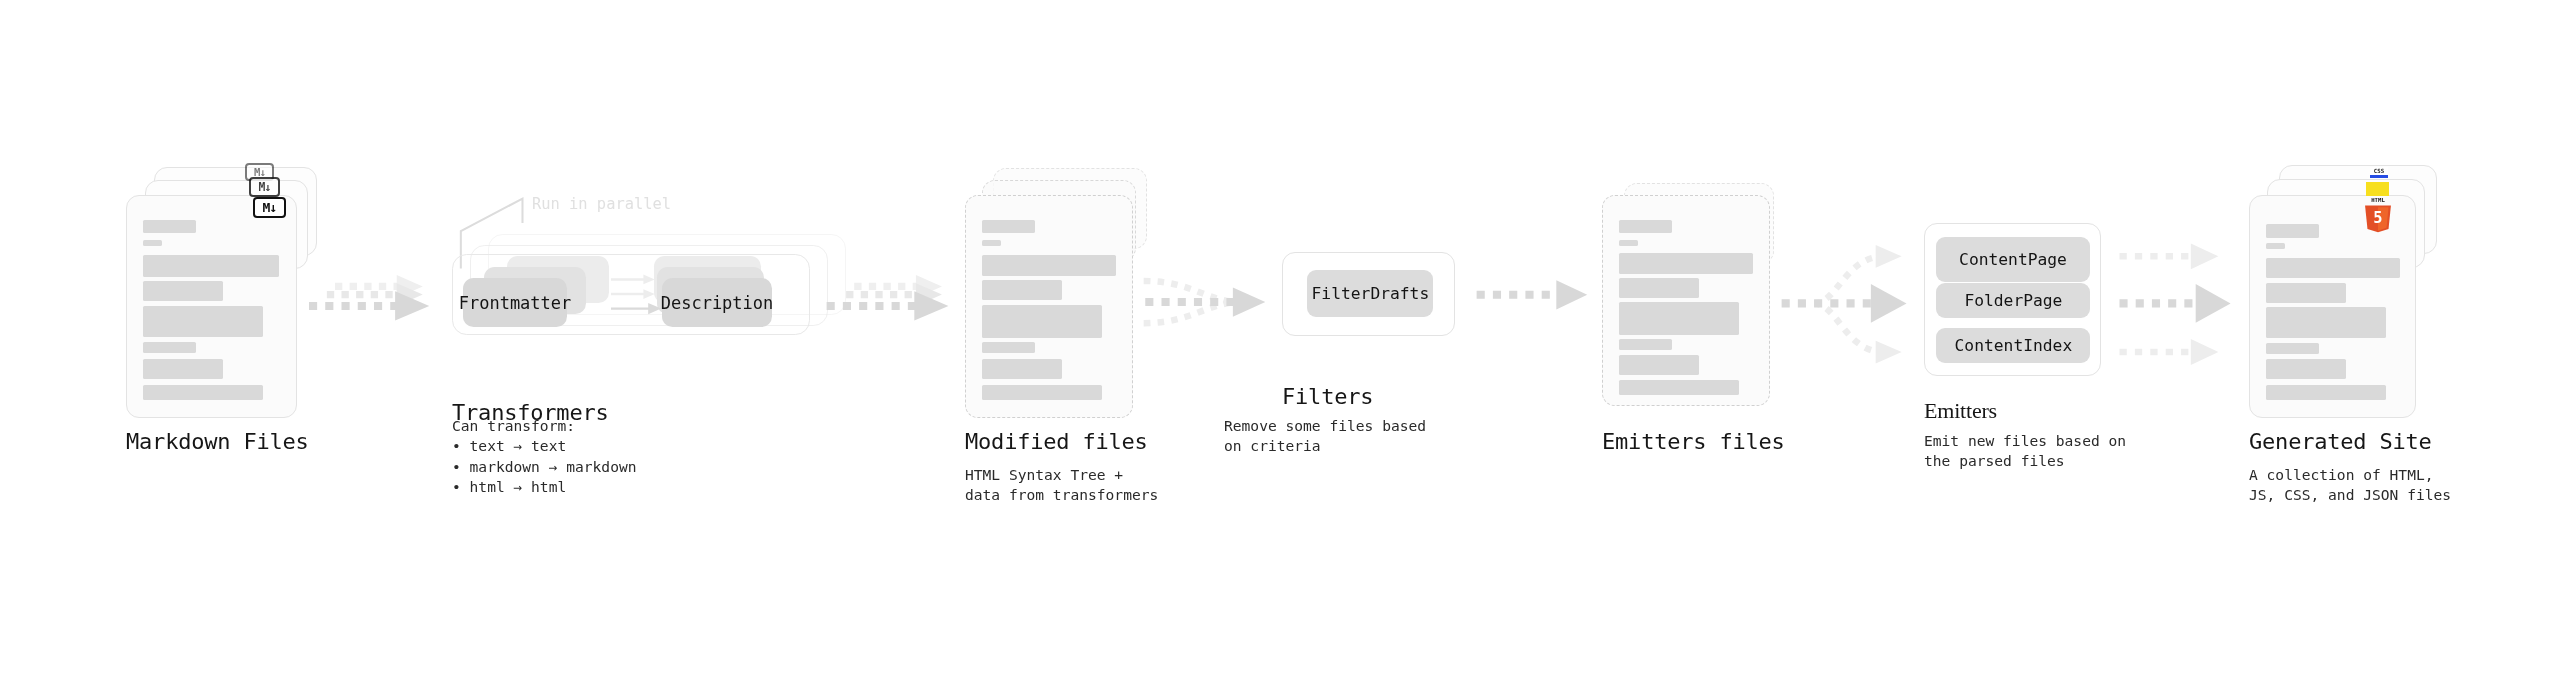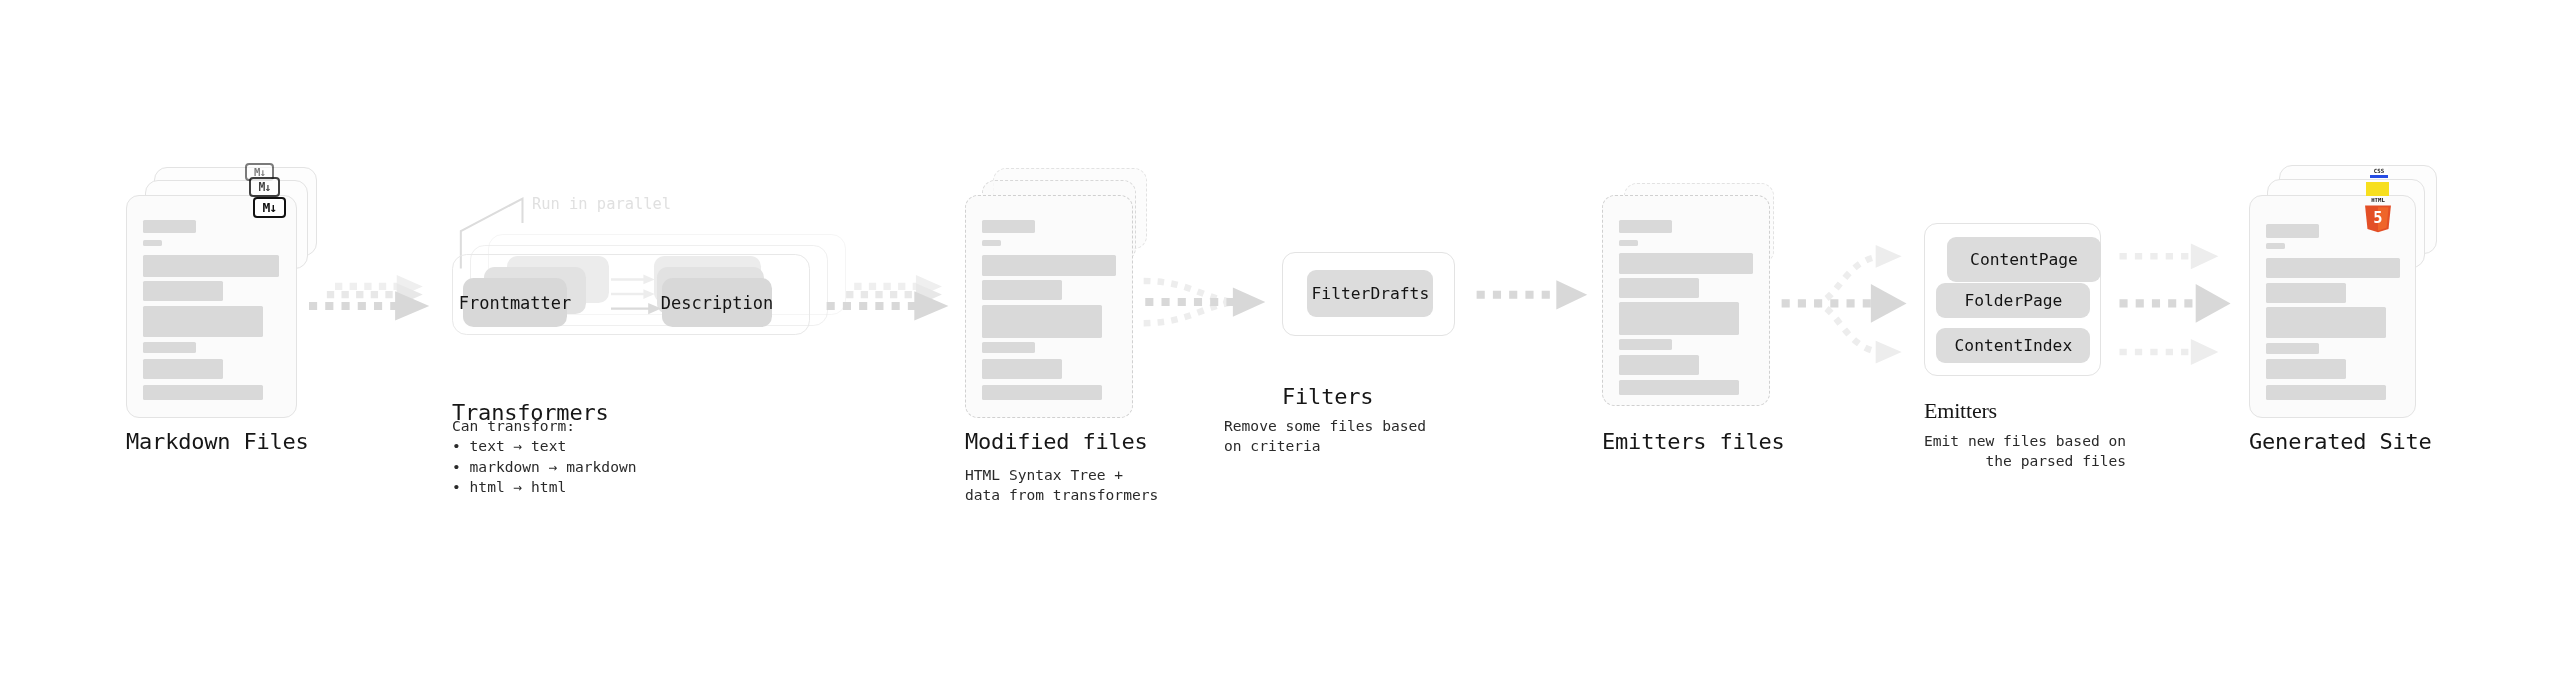--- a/index.html
+++ b/index.html
@@ -280,32 +280,32 @@
       <polygon points="118,16 150,30 118,44" fill="#ededed"></polygon>
       <polygon points="118,134 150,148 118,162" fill="#ededed"></polygon>
       <g stroke="#d8d8d8" stroke-width="10" stroke-dasharray="10 10" fill="none">
         <line x1="2" y1="88" x2="120" y2="88"></line>
       </g>
       <polygon points="112,64 156,88 112,112" fill="#d8d8d8"></polygon>
     </svg>
   </div>
 
   <div class="pillbox" style="left:1924px;top:223px;width:177px;height:153px;">
-    <div class="pill" style="left:22px;top:13px;width:154px;height:45px;">
+    <div class="pill" style="left:11px;top:13px;width:154px;height:45px;">
       <span>ContentPage</span>
     </div>
     <div class="pill" style="left:11.4px;top:59px;width:154px;height:35px;">
       <span>FolderPage</span>
     </div>
     <div class="pill" style="left:11.4px;top:104px;width:154px;height:35px;">
       <span>ContentIndex</span>
     </div>
   </div>
   <div class="title" style="left:1924px;top:398px;font-family:Liberation Serif, serif;">Emitters</div>
-  <div class="subtitle" style="left:1924px;top:431px;text-align:right;">Emit new files based on
+  <div class="subtitle" style="left:1924px;top:431px;">Emit new files based on
 the parsed files</div>
 
   <div class="arrow" style="left:2113px;top:232px;">
     <svg width="150" height="146" viewBox="0 0 185 180">
       <g stroke="#ededed" stroke-width="8" stroke-dasharray="9 10" fill="none">
         <line x1="8" y1="30" x2="104" y2="30"></line>
         <line x1="8" y1="148" x2="104" y2="148"></line>
       </g>
       <polygon points="96,14 130,30 96,46" fill="#ededed"></polygon>
       <polygon points="96,132 130,148 96,164" fill="#ededed"></polygon>
@@ -340,15 +340,17 @@
     <div class="html5-badge" style="left:2361px;top:195px;">
       <svg width="34" height="39" viewBox="0 0 42 48">
         <text x="21" y="9" font-size="7" font-family="DejaVu Sans Mono, monospace" font-weight="bold" fill="#111" text-anchor="middle">HTML</text>
         <path d="M5,13 L37,13 L34,42 L21,46 L8,42 Z" fill="#e34f26"></path>
         <path d="M21,15 L34,15 L31.6,40.5 L21,44 Z" fill="#ef652a"></path>
         <text x="21" y="35" font-size="19" font-family="DejaVu Sans Mono, monospace" font-weight="bold" fill="#ffffff" text-anchor="middle">5</text>
       </svg>
     </div>
   </div>
   <div class="title" style="left:2249px;top:429px;">Generated Site</div>
+  <div class="subtitle" style="left:2249px;top:465px;">A collection of HTML,
+JS, CSS, and JSON files</div>
 
 </div>
 
 
 </body></html>

